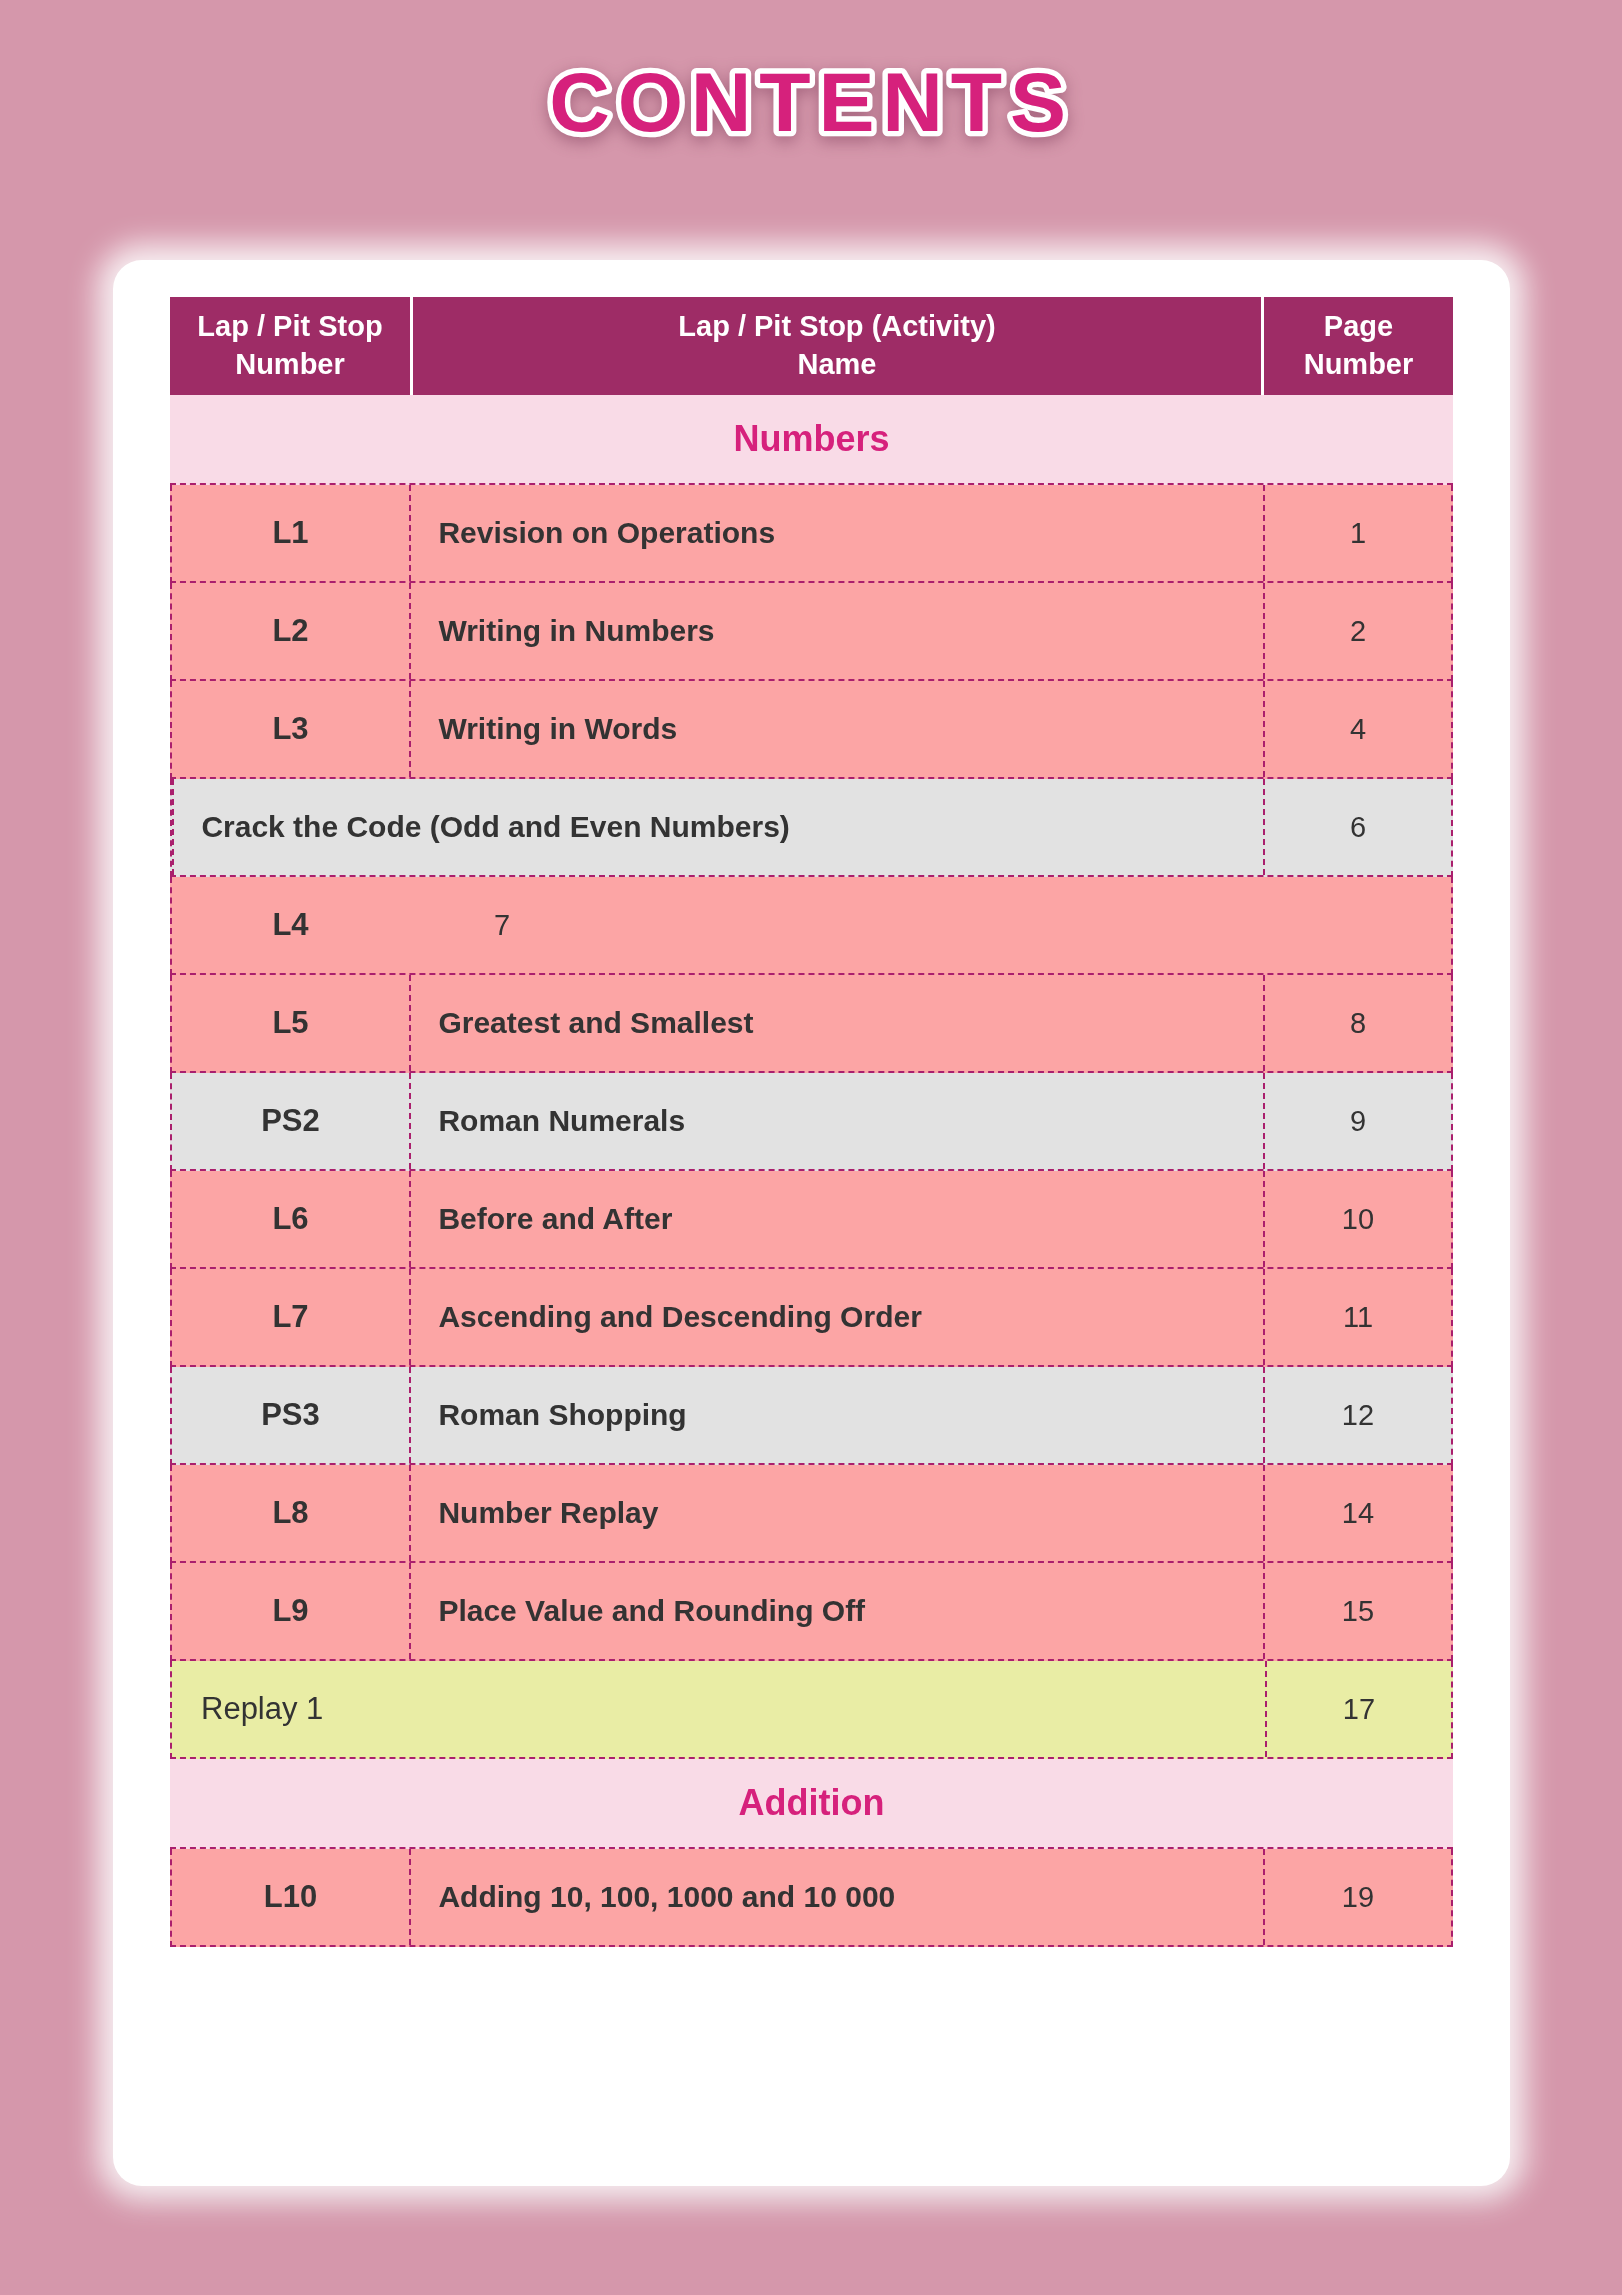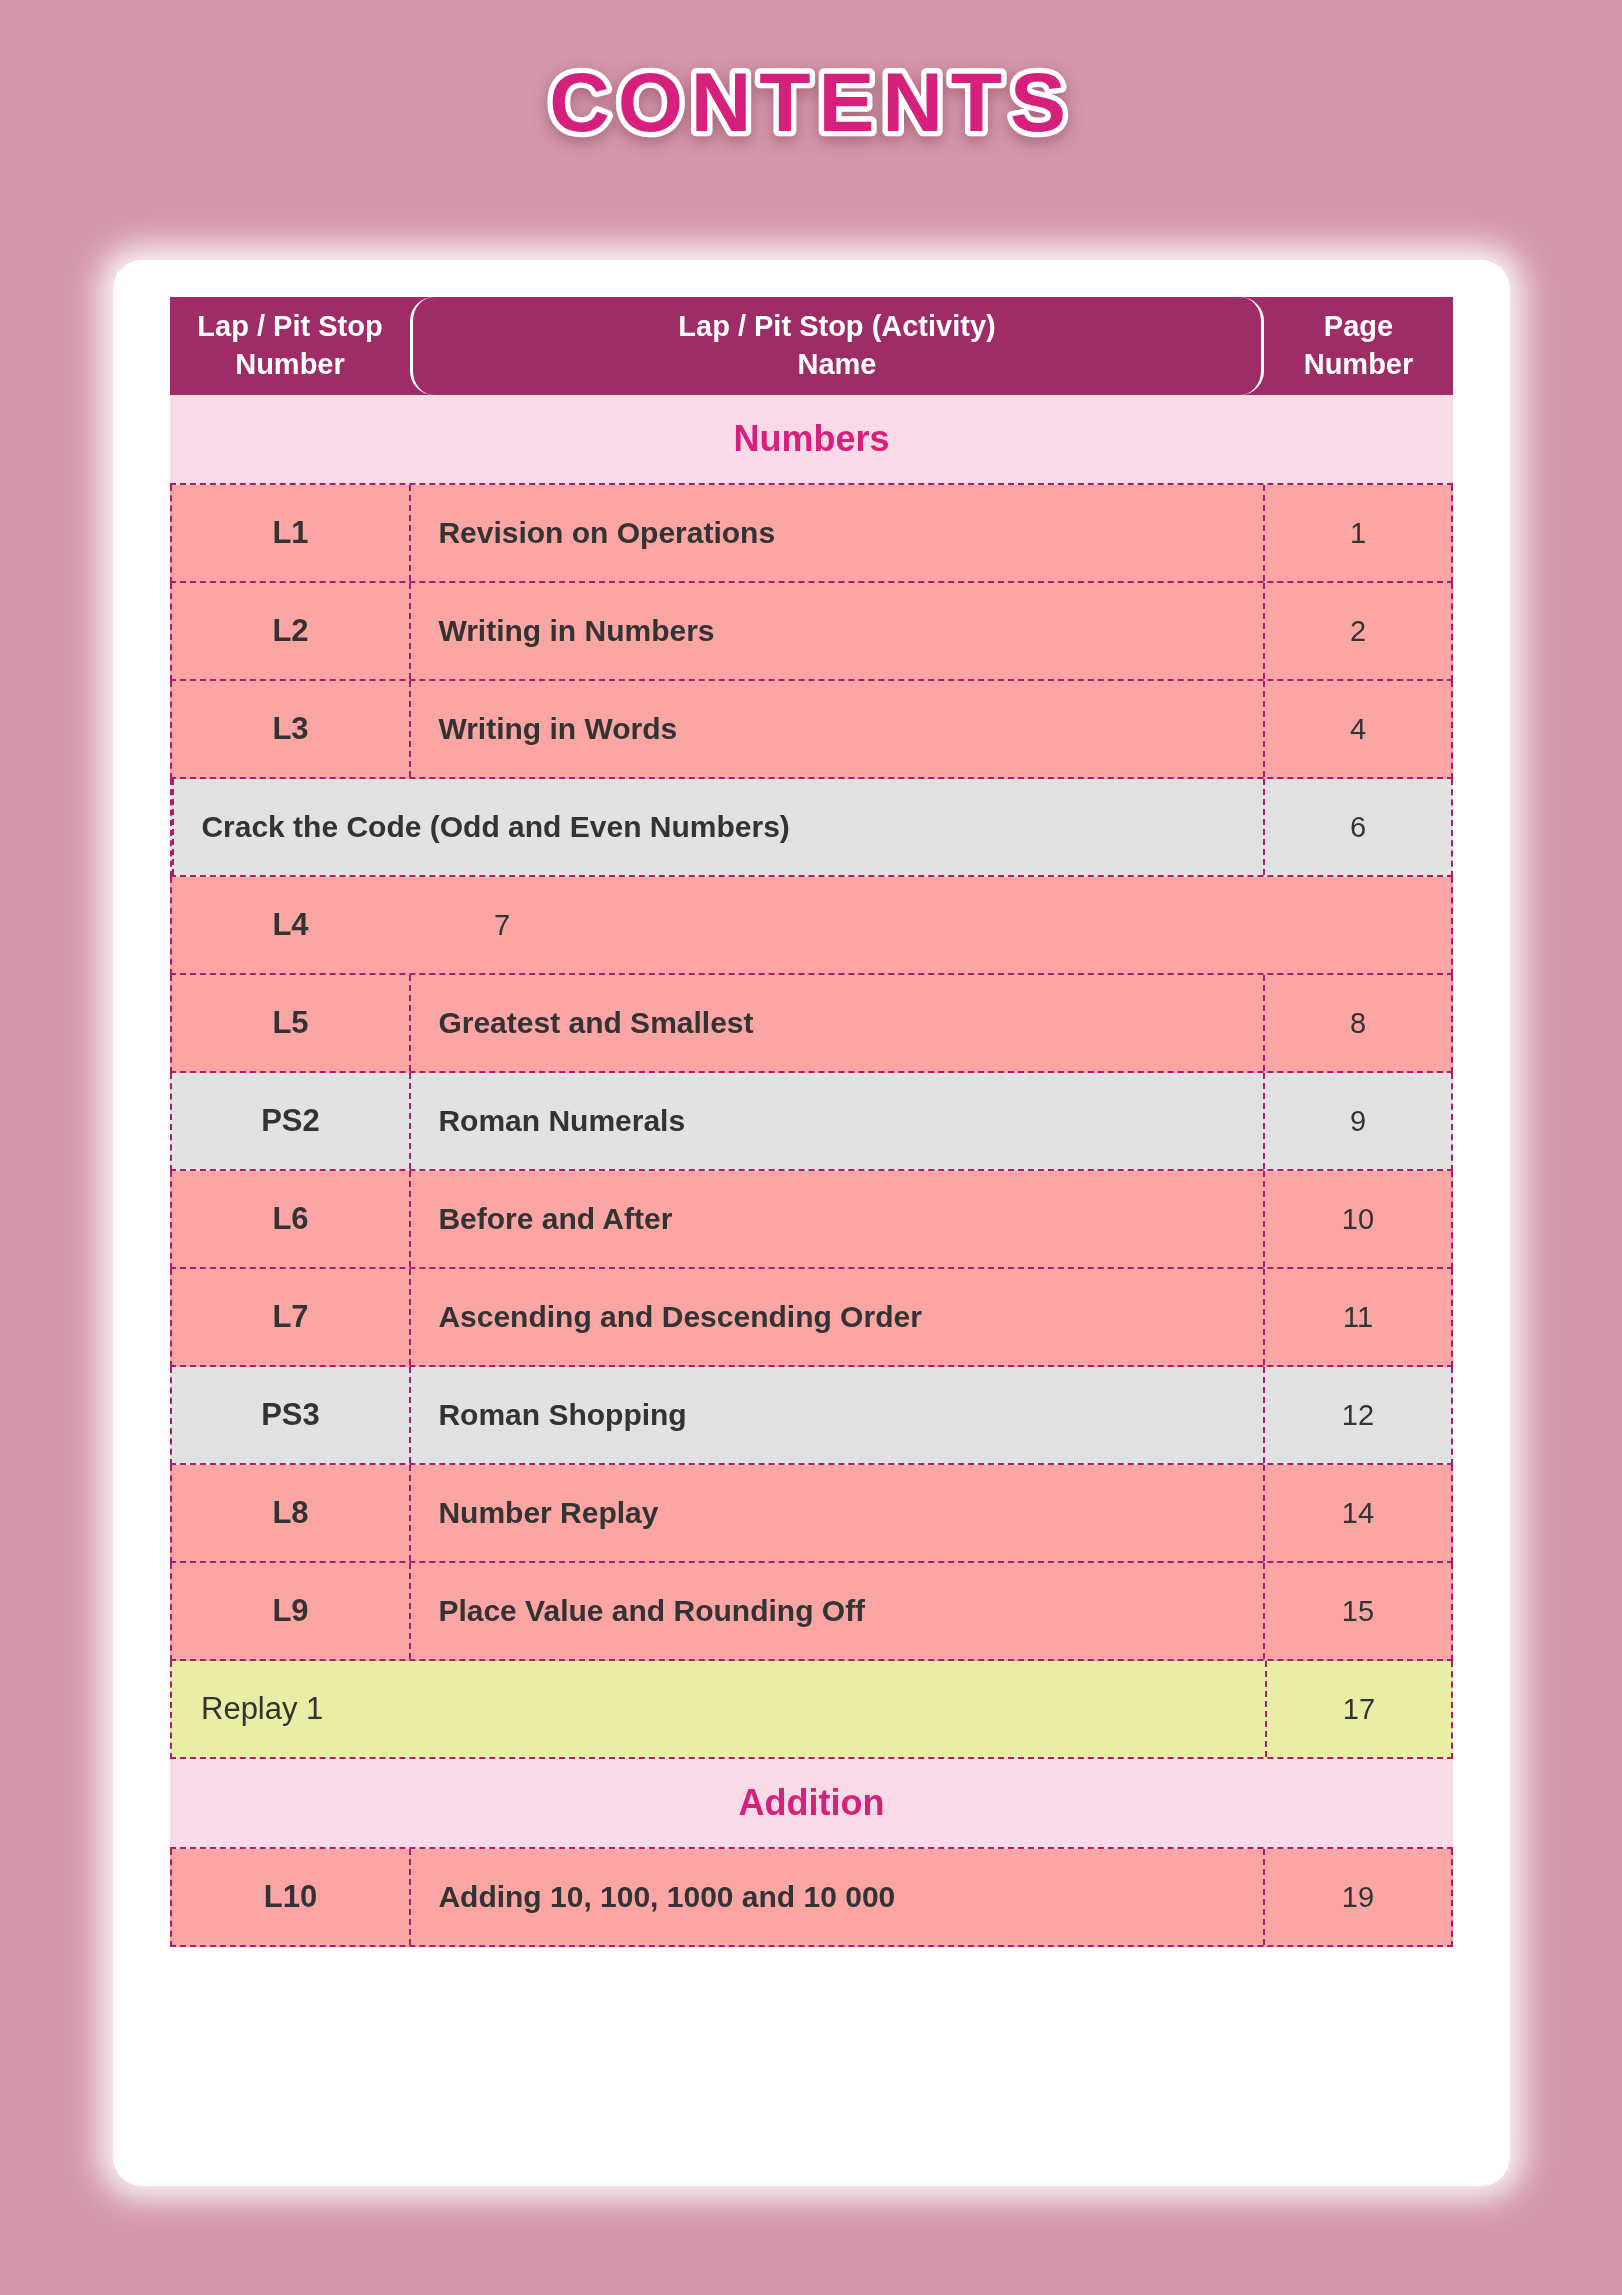--- a/index.html
+++ b/index.html
@@ -62,21 +62,20 @@
     color: var(--header-text, #ffffff);
   }
   .hcell {
     display: flex;
     align-items: center;
     justify-content: center;
     text-align: center;
     font-size: 29px;
     font-weight: bold;
     line-height: 1.3;
-    border-radius: 24px;
   }
   .hcell .htext { white-space: pre-line; }
   .col-code { width: 240px; }
   .col-name { flex: 1; border-left: 3.9px solid #fff; border-right: 3.9px solid #fff; }
   .col-page { width: 189px; }
 
   
   .section-row {
     height: 90px;
     background: var(--section-background, #f9dbe7);

